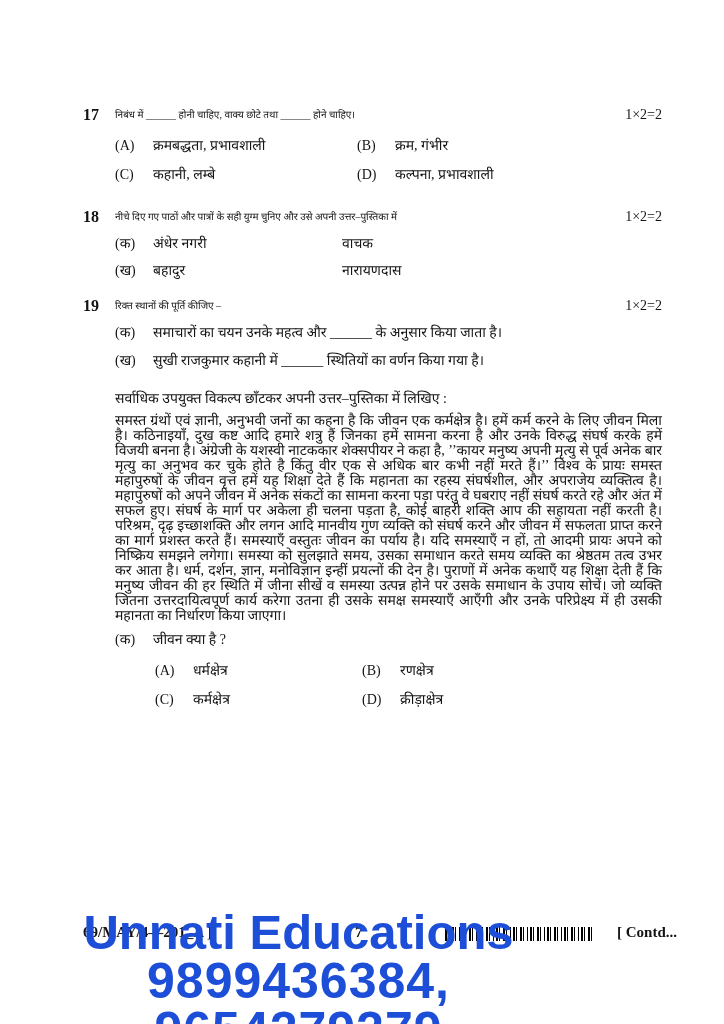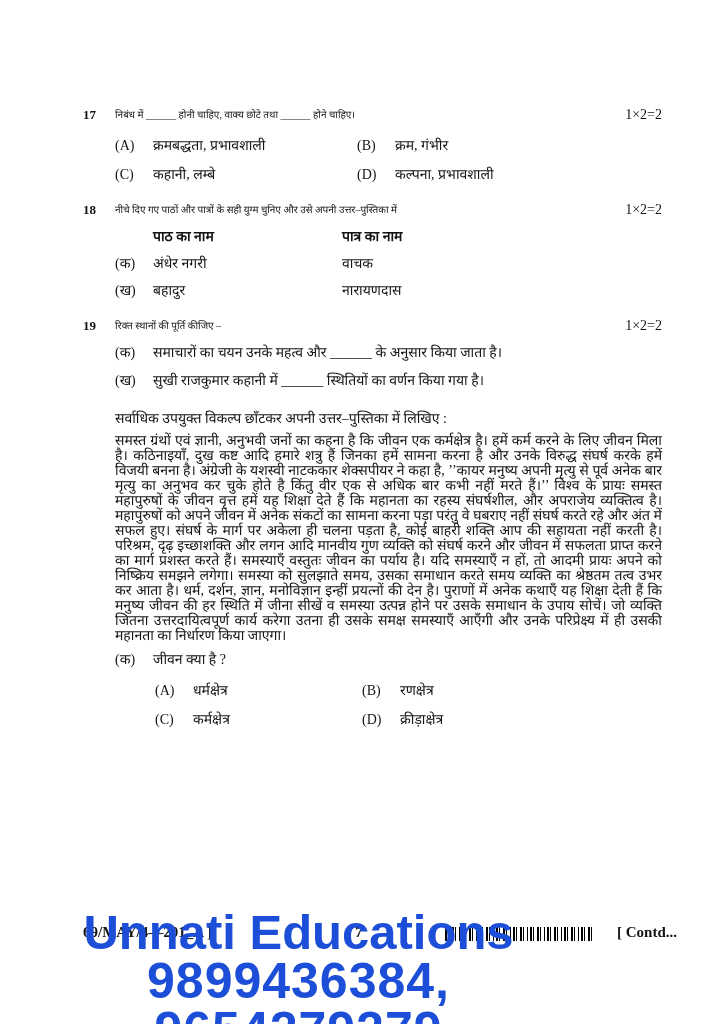--- a/index.html
+++ b/index.html
@@ -13,21 +13,21 @@
   }
   .page {
     position:absolute;
     left:83px; top:101px;
     width:579px;
   }
   .q { position:relative; }
   .q-row { position:relative; display:flex; align-items:flex-start; }
   .q-num {
     width:32px; flex:0 0 32px;
-    font-weight:bold; font-size:13px; line-height:27px;
+    font-weight:bold; font-size:16px; line-height:27px;
   }
   .q-text {
     flex:1;
     font-size:10px; line-height:27px;
     white-space:nowrap;
   }
   .q-marks {
     position:absolute; right:0; top:0;
     font-weight:normal; font-size:14px; line-height:27px;
     white-space:nowrap;
@@ -58,21 +58,21 @@
   .sub-row { display:flex; margin-left:32px; line-height:28px; font-size:14px; }
   .sub-label { width:38px; flex:0 0 38px; }
   .sub-text { flex:1; }
 
   .passage {
     margin-left:32px; margin-top:1px;
     font-size:14px; line-height:15px;
     text-align:justify;
   }
 
-  .mt-q18 { margin-top:7px; }
+  .mt-q18 { margin-top:14px; }
   .mt-q19 { margin-top:8px; }
   .mt-q20 { margin-top:10px; }
   .q20-sub { margin-top:3px; }
 
   
   .footer {
     position:absolute; left:83px; top:924px; width:594px; height:20px;
     font-weight:bold; font-size:15px;
   }
   .f-code { position:absolute; left:0; top:0; white-space:nowrap; }
@@ -138,25 +138,20 @@
     </div>
   </section>
 
   <section class="q mt-q18">
     <div class="q-row">
       <div class="q-num">18</div>
       <div class="q-text">नीचे दिए गए पाठों और पात्रों के सही युग्म चुनिए और उसे अपनी उत्तर–पुस्तिका में</div>
       <div class="q-marks">1×2=2</div>
     </div>
     <div class="tbl">
-      <div class="tbl-row tbl-head">
-        <span class="tbl-label"></span>
-        <span class="tbl-c1">पाठ का नाम</span>
-        <span class="tbl-c2">पात्र का नाम</span>
-      </div>
       <div class="tbl-row">
         <span class="tbl-label">(क)</span>
         <span class="tbl-c1">अंधेर नगरी</span>
         <span class="tbl-c2">वाचक</span>
       </div>
       <div class="tbl-row">
         <span class="tbl-label">(ख)</span>
         <span class="tbl-c1">बहादुर</span>
         <span class="tbl-c2">नारायणदास</span>
       </div>

